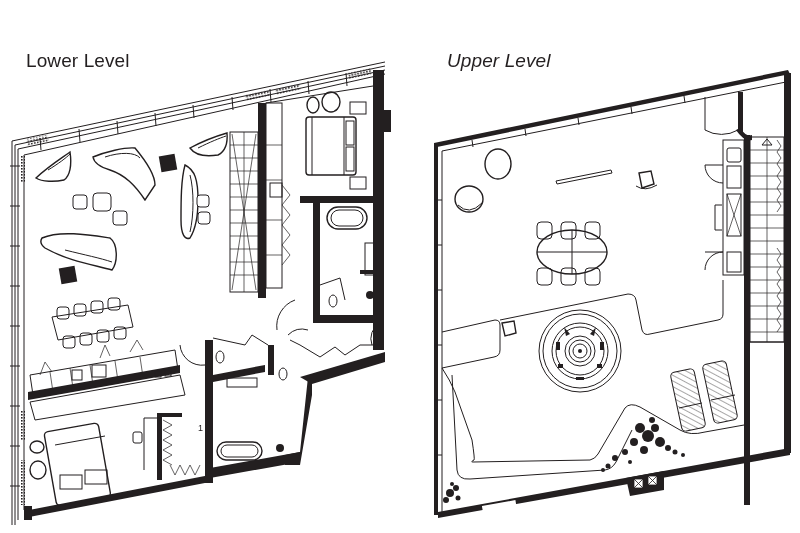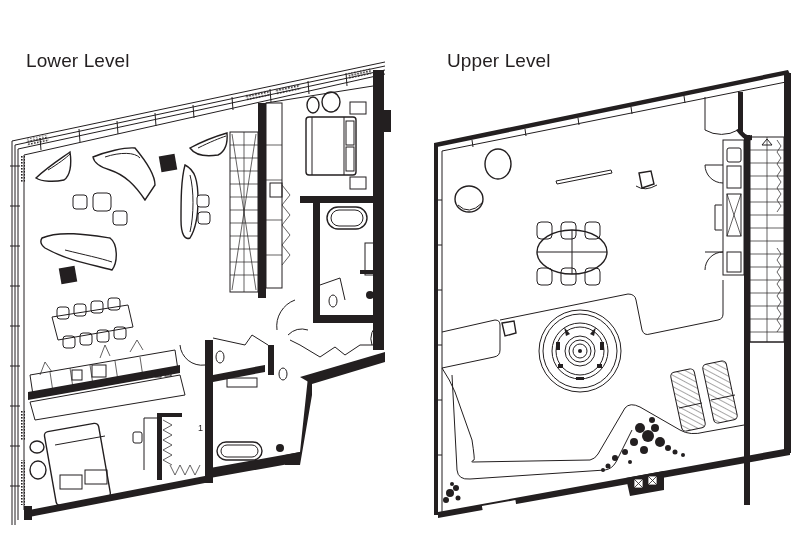--- a/index.html
+++ b/index.html
@@ -1,19 +1,19 @@
 <!DOCTYPE html>
 <html><head>
 <meta charset="utf-8">
 <style>
   html, body { margin: 0; padding: 0; background: #ffffff; }
   body { width: 800px; height: 533px; position: relative; overflow: hidden; font-family: "Liberation Sans", "DejaVu Sans", sans-serif; }
   .level-title { position: absolute; top: 6px; font-size: 19px; color: #231f20; letter-spacing: 0.1px; margin-top: 44px; }
   #title-lower { left: 26px; }
-  #title-upper { left: 447px; }
+  #title-upper { left: 447px; font-style: italic; }
   svg.plan { position: absolute; left: 0; top: 0; }
   .w { fill: #231f20; }
   .ln { fill: none; stroke: #231f20; stroke-width: 1; }
   .ln2 { fill: none; stroke: #231f20; stroke-width: 1.4; }
   .thin { fill: none; stroke: #231f20; stroke-width: 0.7; }
   .fill-w { fill: #ffffff; stroke: #231f20; stroke-width: 1; }
   .hatch { fill: url(#hatch); stroke: #231f20; stroke-width: 1; }
 </style>
 </head>
 <body>

